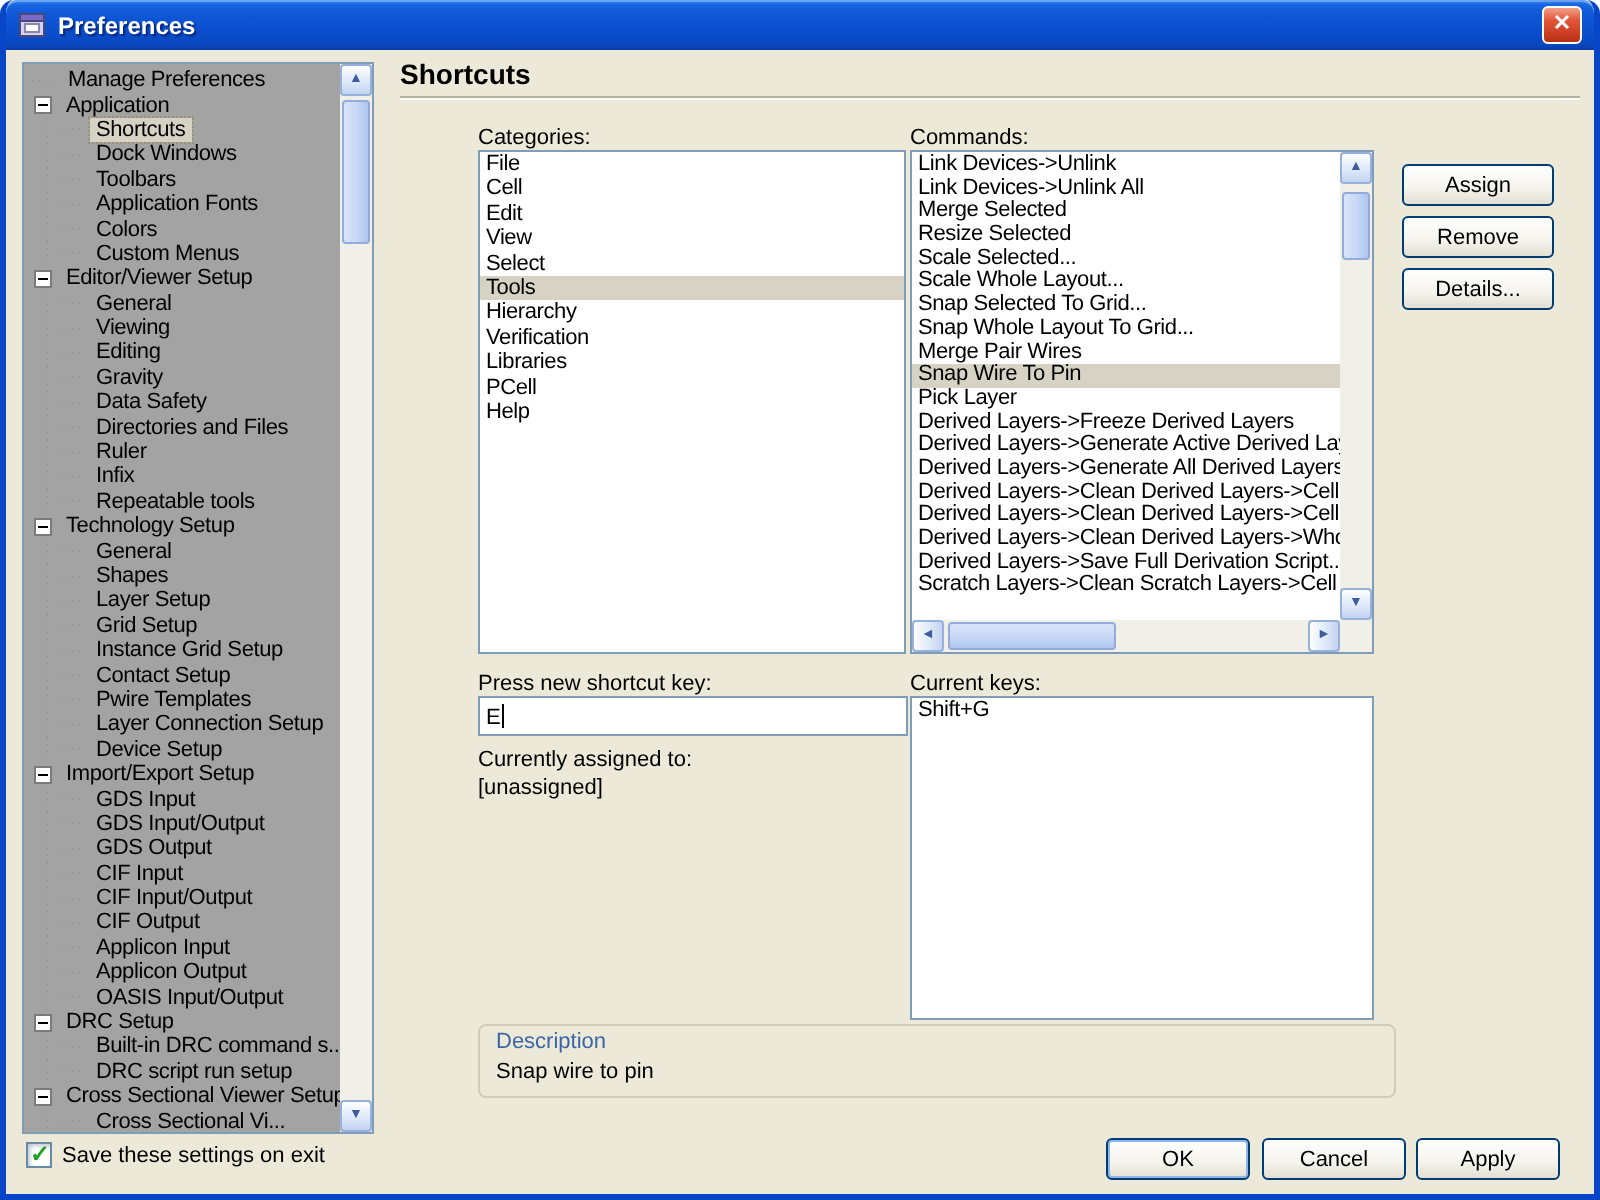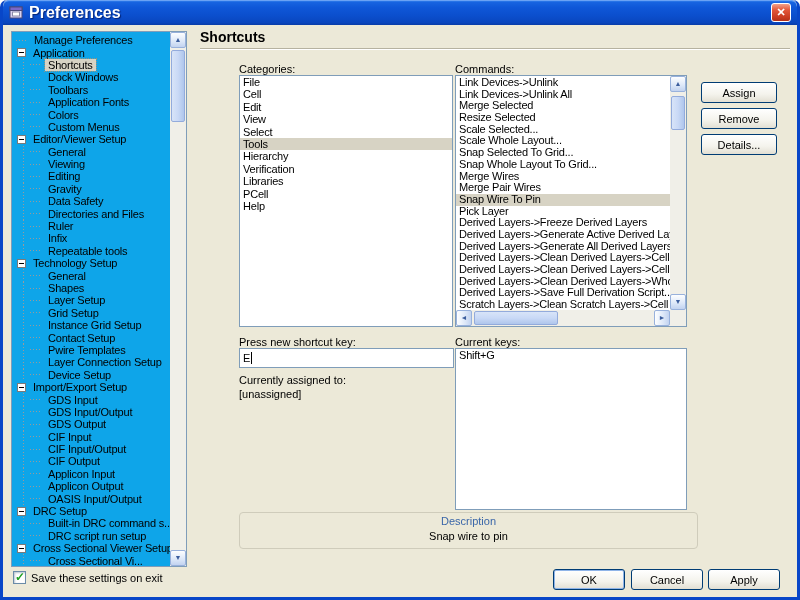--- a/index.html
+++ b/index.html
@@ -7,31 +7,31 @@
   *{box-sizing:border-box;}
 
   .window{position:relative;width:800px;height:600px;background:#ECE9D8;
     border-left:3px solid #0846C8;border-right:3px solid #0846C8;border-bottom:3px solid #0846C8;
     border-radius:7px 7px 0 0;overflow:hidden;}
 
   
   .titlebar{height:25px;display:flex;align-items:center;padding:0 6px;gap:5px;
     background:linear-gradient(180deg,#3E8BF0 0%,#1763E0 10%,#0F57D8 30%,#0B4ECC 65%,#0946BE 90%,#083CA8 100%);
     box-shadow:inset 0 1px 0 #6AA2F4;border-radius:6px 6px 0 0;}
-  .title-text{color:#fff;font-weight:bold;font-size:16px;text-shadow:1px 1px 1px rgba(0,20,90,.75);}
+  .title-text{color:#fff;font-weight:bold;font-size:12px;text-shadow:1px 1px 1px rgba(0,20,90,.75);}
   .app-icon{width:15px;height:15px;flex:none;display:inline-block;}
   .close{margin-left:auto;width:20px;height:19px;border:1px solid #fff;border-radius:3px;
     background:linear-gradient(180deg,#F2A08A 0%,#E2573A 35%,#C83A20 80%,#B03018 100%);
     color:#fff;font-size:11px;font-weight:bold;text-align:center;line-height:17px;cursor:default;}
 
   .body{position:absolute;left:0;top:25px;right:0;bottom:0;}
   .label{position:absolute;white-space:nowrap;}
 
   
-  .tree{position:absolute;left:8px;top:6px;width:176px;height:536px;background:#0ea5e9;
+  .tree{position:absolute;left:8px;top:6px;width:176px;height:536px;background:#a3a3a3;
     border:1px solid #7F9DB9;}
   .tree-list{position:absolute;left:0;top:0;right:16px;bottom:0;overflow:hidden;padding:2px 0 0 4px;}
   .tree-row{display:flex;align-items:center;height:12.4px;white-space:nowrap;letter-spacing:-0.2px;}
   .t-indent{width:14px;height:100%;flex:none;
     background-image:repeating-linear-gradient(180deg,#9a9a9a 0 1px,transparent 1px 3px);
     background-size:1px 100%;background-position:7px 0;background-repeat:no-repeat;}
   .t-stub{width:11px;height:100%;flex:none;margin-right:4px;
     background-image:repeating-linear-gradient(90deg,#9a9a9a 0 1px,transparent 1px 3px);
     background-size:100% 1px;background-position:0 center;background-repeat:no-repeat;}
   .expander{width:9px;height:9px;flex:none;margin:0 4px 0 1px;border:1px solid #7a7a7a;background:#fff;position:relative;}
@@ -83,21 +83,21 @@
   .textbox{position:absolute;left:236px;top:323px;width:215px;height:20px;background:#fff;
     border:1px solid #7F9DB9;padding:3px 3px 0 3px;white-space:nowrap;}
   .caret{display:inline-block;width:1px;height:12px;background:#000;vertical-align:-2px;margin-left:1px;}
   .lbl-assigned{left:236px;top:349px;}
   .lbl-assigned-val{left:236px;top:363px;}
   .lbl-current-keys{left:452px;top:311px;}
   .lb-current-keys{left:452px;top:323px;width:232px;height:162px;}
 
   
   .groupbox{position:absolute;left:236px;top:487px;width:459px;height:37px;
-    border:1px solid #CFCCBB;border-radius:4px;padding:2px 8px;text-align:center;}
+    border:1px solid #CFCCBB;border-radius:4px;padding:2px 8px;}
   .groupbox-title{color:#3A66A8;margin-bottom:3px;}
   .groupbox-text{color:#000;}
 
   
   .footer-check{position:absolute;left:10px;top:546px;display:flex;align-items:center;gap:5px;}
   .checkbox{width:13px;height:13px;background:#fff;border:1px solid #6A8BA8;position:relative;flex:none;
     box-shadow:inset 1px 1px 2px rgba(120,140,160,.5);}
   .checkbox.checked::after{content:"\2713";position:absolute;left:1px;top:-2px;color:#21A121;
     font-size:12px;font-weight:bold;}
   .footer-btn{top:544px;width:72px;}
@@ -366,21 +366,20 @@
     <div class="listbox lb-commands">
       <div class="commands-content" id="commands-list">
           <div class="list-item">Link Devices-&gt;Unlink</div>
           <div class="list-item">Link Devices-&gt;Unlink All</div>
           <div class="list-item">Merge Selected</div>
           <div class="list-item">Resize Selected</div>
           <div class="list-item">Scale Selected...</div>
           <div class="list-item">Scale Whole Layout...</div>
           <div class="list-item">Snap Selected To Grid...</div>
           <div class="list-item">Snap Whole Layout To Grid...</div>
-          <div class="list-item">Merge Wires</div>
           <div class="list-item">Merge Pair Wires</div>
           <div class="list-item selected">Snap Wire To Pin</div>
           <div class="list-item">Pick Layer</div>
           <div class="list-item">Derived Layers-&gt;Freeze Derived Layers</div>
           <div class="list-item">Derived Layers-&gt;Generate Active Derived Layers</div>
           <div class="list-item">Derived Layers-&gt;Generate All Derived Layers</div>
           <div class="list-item">Derived Layers-&gt;Clean Derived Layers-&gt;Cell In...</div>
           <div class="list-item">Derived Layers-&gt;Clean Derived Layers-&gt;Cell Fr...</div>
           <div class="list-item">Derived Layers-&gt;Clean Derived Layers-&gt;Whole...</div>
           <div class="list-item">Derived Layers-&gt;Save Full Derivation Script...</div>

